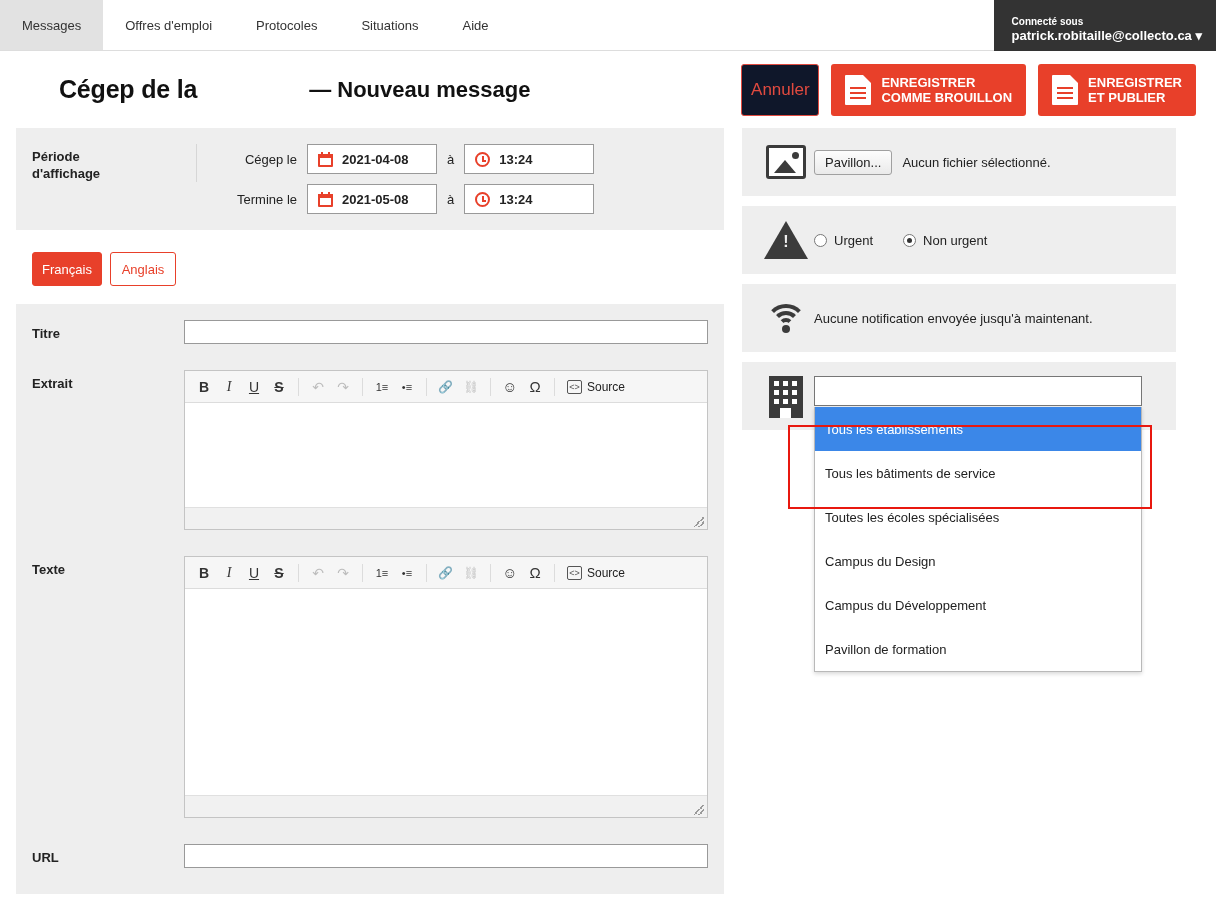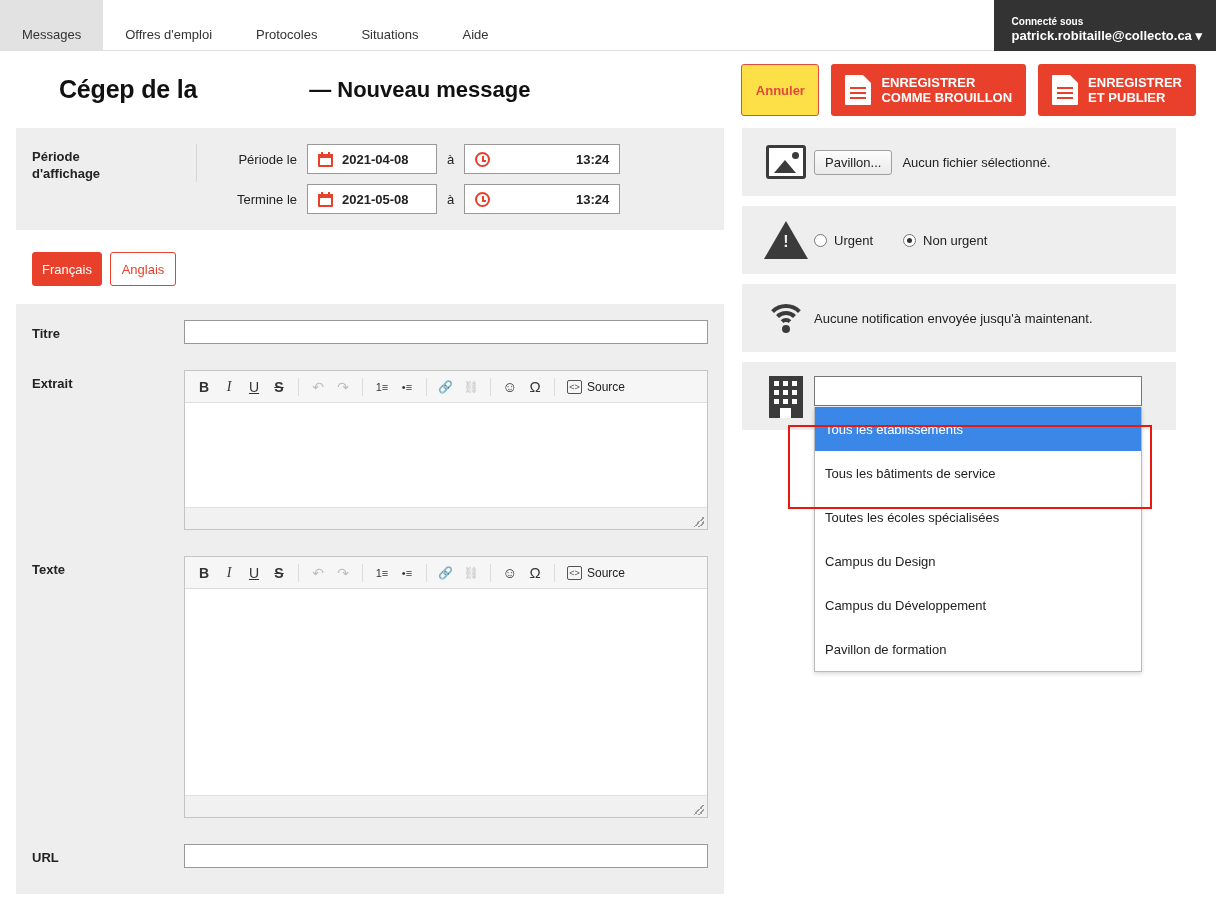--- a/index.html
+++ b/index.html
@@ -17,22 +17,22 @@
   .topnav {
     position: relative;
     height: 51px;
     background: #ffffff;
     border-bottom: 1px solid #ddd;
     display: flex;
     align-items: stretch;
   }
   .nav-item {
     display: flex;
-    align-items: flex-end;
-    padding: 8px 22px;
+    align-items: center;
+    padding: 0 22px;
     font-size: 13px;
     color: #333;
     cursor: pointer;
     white-space: nowrap;
   }
   .nav-item.active {
     background: #e2e2e2;
     color: #333;
   }
   .account-box {
@@ -84,25 +84,25 @@
     right: 20px;
     top: 13px;
     display: flex;
     align-items: flex-start;
     gap: 12px;
   }
   .btn-cancel {
     width: 78px; height: 52px;
     border: 1px solid #e04a3f;
     color: #e04a3f;
-    background: #fde047;
+    background: #0f172a;
     border-radius: 3px;
-    font-size: 13px;
+    font-size: 17px;
     cursor: pointer;
-    display: flex; align-items: center; justify-content: center; font-weight: bold;
+    display: flex; align-items: center; justify-content: center;
   }
   .btn-red {
     background: #e8402a;
     color: #fff;
     border: none;
     border-radius: 3px;
     height: 52px;
     display: flex;
     align-items: center;
     gap: 10px;
@@ -189,21 +189,21 @@
     height: 30px;
     display: flex;
     align-items: center;
     padding: 10px 10px;
     gap: 9px;
     font-weight: bold;
     font-size: 13px;
     cursor: text;
   }
   .field-date { width: 130px; }
-  .field-time { width: 156px; justify-content: space-between; }
+  .field-time { width: 130px; }
   .at { margin: 0 10px; font-size: 13px; }
 
   
   .cal-ico { width: 15px; height: 15px; position: relative; flex: 0 0 auto; }
   .cal-ico .body {
     position: absolute; inset: 2px 0 0 0;
     border: 2px solid #e8402a; border-radius: 1px;
     background: #fff;
   }
   .cal-ico .top { position: absolute; left: 0; right: 0; top: 2px; height: 4px; background: #e8402a; }
@@ -486,21 +486,21 @@
   <div class="left-col">
 
     <div class="panel-grey">
       <div class="period">
         <div class="period-label">
           <span>Période</span><br>
           <span>d'affichage</span>
         </div>
         <div class="period-rows">
           <div class="period-row">
-            <div class="row-label">Période le</div>
+            <div class="row-label">Cégep le</div>
             <div class="field-box field-date">
               <span class="cal-ico">
                 <span class="body"></span>
                   <span class="top"></span>
                   <span class="pin l"></span>
                   <span class="pin r"></span>
               </span>
               <span>2021-04-08</span>
             </div>
             <span class="at">à</span>

